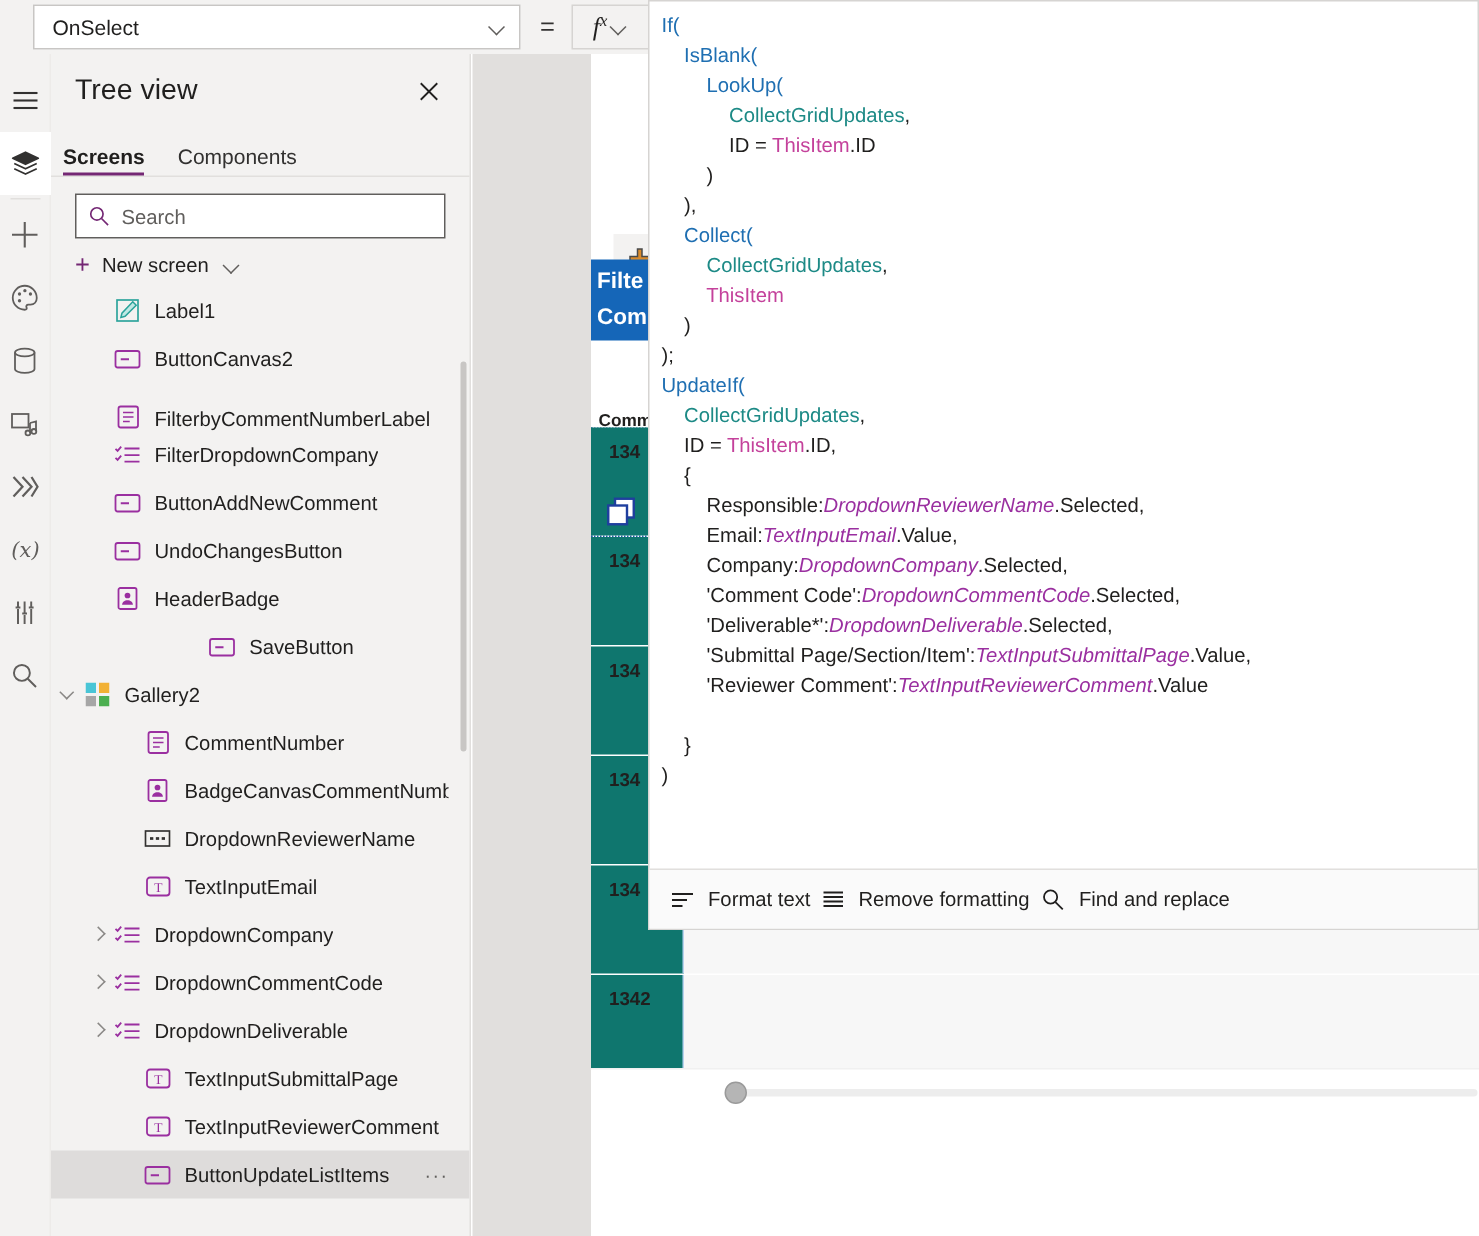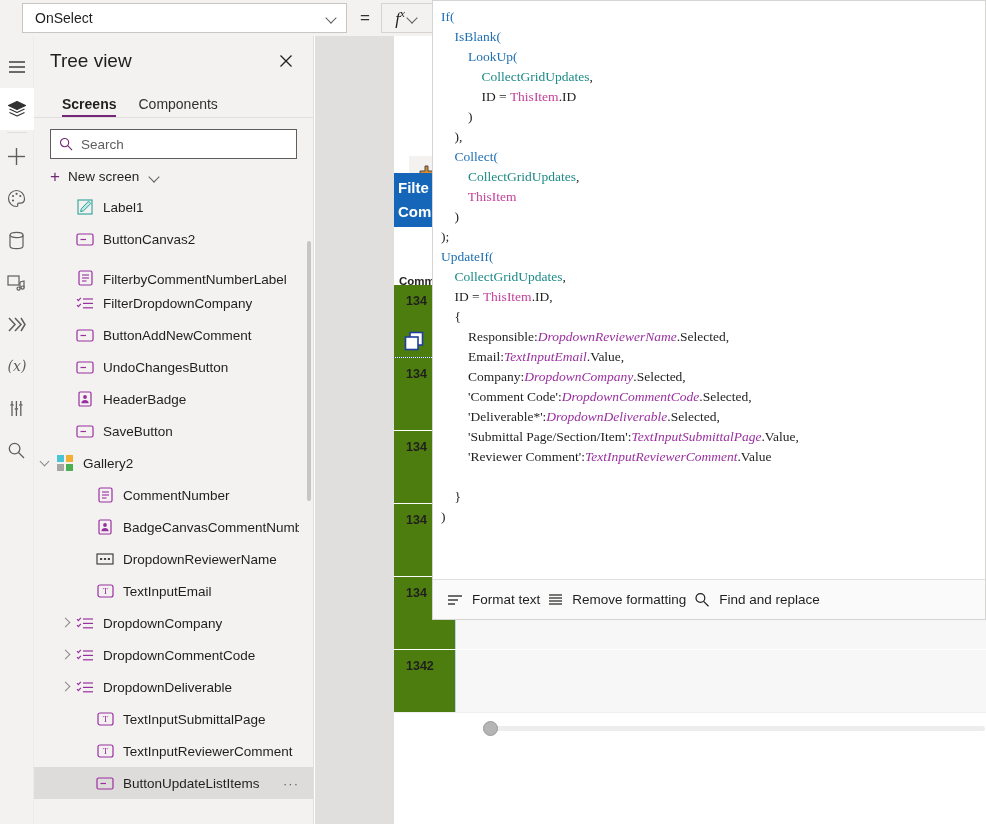--- a/index.html
+++ b/index.html
@@ -73,21 +73,21 @@
     height: 50px; display: flex; align-items: center;
     padding: 0 14px 0 16px;
   }
   .tv-title { flex: 1; font-size: 19px; color: #201f1e; }
   .tv-close {
     width: 26px; height: 26px; display: flex;
     align-items: center; justify-content: center; color: #201f1e;
   }
   .tv-tabs {
     height: 32px; display: flex; align-items: flex-end;
-    padding-left: 28px; gap: 22px;
+    padding-left: 8px; gap: 22px;
     border-bottom: 1px solid #e1dfdd;
   }
   .tv-tab {
     font-size: 14px; color: #323130; padding-bottom: 5px;
     position: relative;
   }
   .tv-tab.sel { font-weight: 700; color: #201f1e; }
   .tv-tab.sel::after {
     content: ""; position: absolute; left: 0; right: 0; bottom: 0;
     height: 2px; background: #742774;
@@ -176,21 +176,21 @@
     font-size: 11.5px; font-weight: 700; color: #201f1e;
     padding-left: 5px; overflow: hidden;
     display: flex; align-items: center;
   }
   .grow {
     position: absolute; left: 79px; width: 595px;
     border-bottom: 1px solid #ffffff;
   }
   .gcell-num {
     position: absolute; left: 0; top: 0; width: 62px; height: 100%;
-    background: #4d7c0f; border-right: 1px solid #b9d3ef;
+    background: #0f766e; border-right: 1px solid #b9d3ef;
     font-size: 12.5px; font-weight: 700; color: #201f1e;
     padding: 9px 0 0 12px; overflow: hidden;
   }
   .gcell-body {
     position: absolute; left: 62px; top: 0; right: 0; height: 100%;
     background: #f7f7f7;
   }
   .grow.sel {
     outline: 1.5px dotted #2358a8; outline-offset: -1px;
   }
@@ -229,21 +229,21 @@
 
   
   .fx-panel {
     position: absolute; left: 432px; top: 0; width: 554px; height: 620px;
     background: #ffffff; border: 1px solid #d6d4d2;
     display: flex; flex-direction: column;
   }
   .fx-code {
     flex: 1; overflow: hidden;
     padding: 6px 0 0 8px;
-    font-family: Liberation Serif, serif;
+    font-family: Liberation Sans, sans-serif;
     font-size: 13.5px; line-height: 20px; white-space: pre;
     color: #201f1e;
   }
   .fx-code .fn { color: #1f6fb2; }
   .fx-code .tbl { color: #1d8a86; }
   .fx-code .kw { color: #c4419b; }
   .fx-code .ctl { color: #9a2fa0; font-style: italic; }
   .fx-code .pln { color: #201f1e; }
   .fx-toolbar {
     height: 40px; border-top: 1px solid #e1dfdd; background: #fafafa;
@@ -470,21 +470,21 @@
           <span class="tv-exp"></span>
           <span class="tv-ico">
             <svg width="14" height="16" viewBox="0 0 14 16">
               <rect x="1" y="1" width="12" height="14" rx="1.2" fill="none" stroke="#9a2fa0" stroke-width="1.2"></rect>
               <circle cx="7" cy="6" r="1.9" fill="#9a2fa0"></circle>
               <path d="M3.4 12.2c0-2 1.7-3.1 3.6-3.1s3.6 1.1 3.6 3.1z" fill="#9a2fa0"></path>
             </svg>
           </span>
           <span class="tv-label">HeaderBadge</span>
         </div>
-        <div class="tv-row" style="padding-left: 24px;">
+        <div class="tv-row" style="padding-left: 24px; justify-content: center;">
           <span class="tv-exp"></span>
           <span class="tv-ico">
             <svg width="18" height="13" viewBox="0 0 18 13">
               <rect x="1" y="1" width="16" height="11" rx="1.5" fill="none" stroke="#9a2fa0" stroke-width="1.2"></rect>
               <line x1="4.5" y1="6.5" x2="10" y2="6.5" stroke="#9a2fa0" stroke-width="1.2"></line>
             </svg>
           </span>
           <span class="tv-label">SaveButton</span>
         </div>
         <div class="tv-row" style="padding-left: 4px;">

